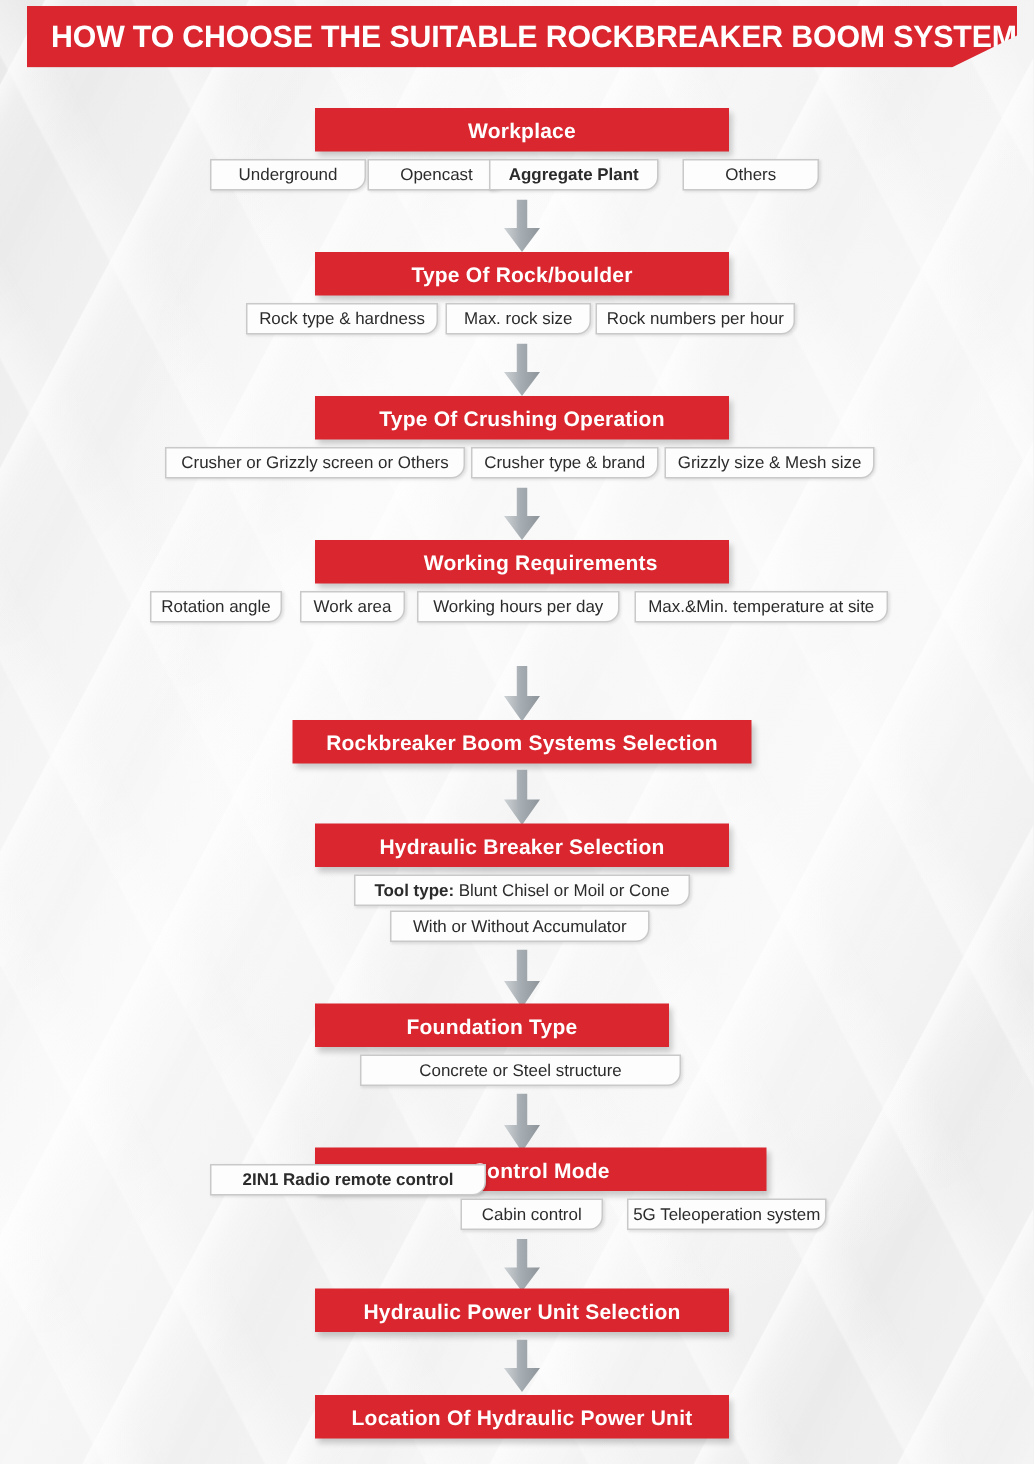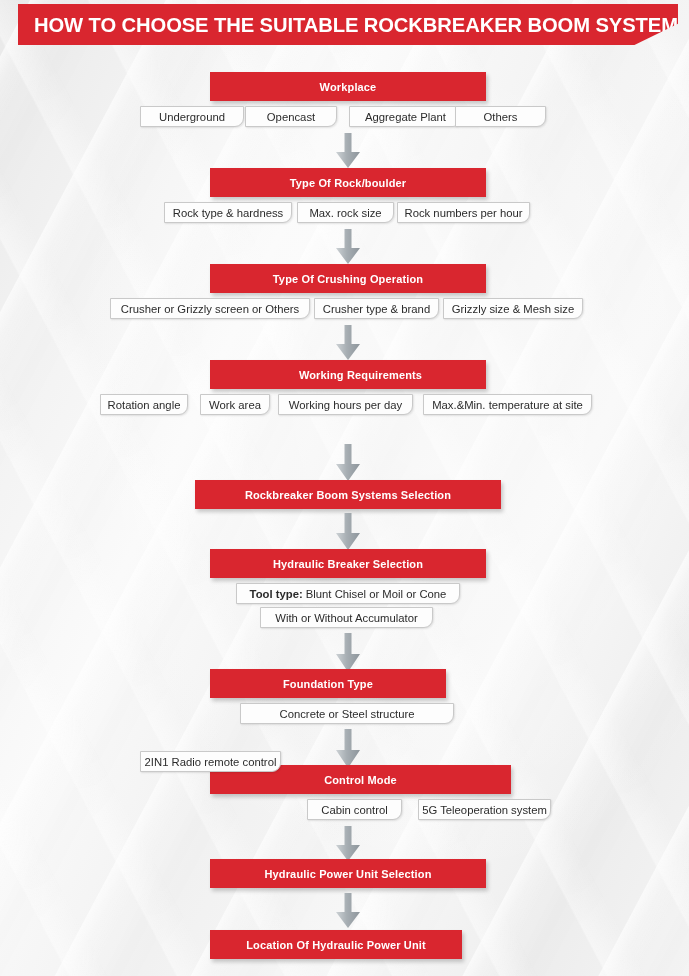--- a/index.html
+++ b/index.html
@@ -86,21 +86,21 @@
   
   .stage {
     position: absolute;
     background: #d9262f;
     color: #fff;
     font-weight: bold;
     display: flex;
     align-items: center;
     justify-content: center;
     height: 29px;
-    font-size: 11px;
+    font-size: 14px;
     letter-spacing: .15px;
     box-shadow: 2px 3px 4px rgba(0,0,0,.20);
     white-space: nowrap;
   }
 
   
   .chip {
     position: absolute;
     background: #fdfdfd;
     border: 1px solid #c9c9c9;
@@ -139,21 +139,21 @@
 
   <div class="stage" style="left:210px; top:72px; width:276px;">
     <span>Workplace</span>
   </div>
   <div class="chip" style="left:140px; top:106px; width:104px;">
     <span>Underground</span>
   </div>
   <div class="chip" style="left:245px; top:106px; width:92px;">
     <span>Opencast</span>
   </div>
-  <div class="chip" style="left:349px; top:106px; width:113px;">
+  <div class="chip" style="left:326px; top:106px; width:113px;font-weight:bold;">
     <span>Aggregate Plant</span>
   </div>
   <div class="chip" style="left:455px; top:106px; width:91px;">
     <span>Others</span>
   </div>
 
   <div class="arrow" style="left:335px; top:133px; height:36px;">
     <svg viewBox="0 0 26 36" preserveAspectRatio="none">
       <defs>
           <linearGradient id="ag1" x1="0" y1="0" x2="1" y2="0">
@@ -262,21 +262,21 @@
 
   <div class="arrow" style="left:335px; top:729px; height:40px;">
     <svg viewBox="0 0 26 40" preserveAspectRatio="none">
       <path d="M9.5 0 H16.5 V21 H25 L13 39 L1 21 H9.5 Z" fill="url(#ag1)"></path>
     </svg>
   </div>
 
   <div class="stage" style="left:210px; top:765px; width:301px;">
     <span>Control Mode</span>
   </div>
-  <div class="chip" style="left:140px; top:751px; width:141px;">
+  <div class="chip" style="left:140px; top:776px; width:184px;font-weight:bold;">
     <span>2IN1 Radio remote control</span>
   </div>
   <div class="chip" style="left:307px; top:799px; width:95px;">
     <span>Cabin control</span>
   </div>
   <div class="chip" style="left:418px; top:799px; width:133px;">
     <span>5G Teleoperation system</span>
   </div>
 
   <div class="arrow" style="left:335px; top:826px; height:36px;">
@@ -288,17 +288,17 @@
   <div class="stage" style="left:210px; top:859px; width:276px;justify-content:center;">
     <span>Hydraulic Power Unit Selection</span>
   </div>
 
   <div class="arrow" style="left:335px; top:893px; height:36px;">
     <svg viewBox="0 0 26 36" preserveAspectRatio="none">
       <path d="M9.5 0 H16.5 V19 H25 L13 35 L1 19 H9.5 Z" fill="url(#ag1)"></path>
     </svg>
   </div>
 
-  <div class="stage" style="left:210px; top:930px; width:252px;">
+  <div class="stage" style="left:210px; top:930px; width:276px;">
     <span>Location Of Hydraulic Power Unit</span>
   </div>
 
 </div>
 
 </body></html>

